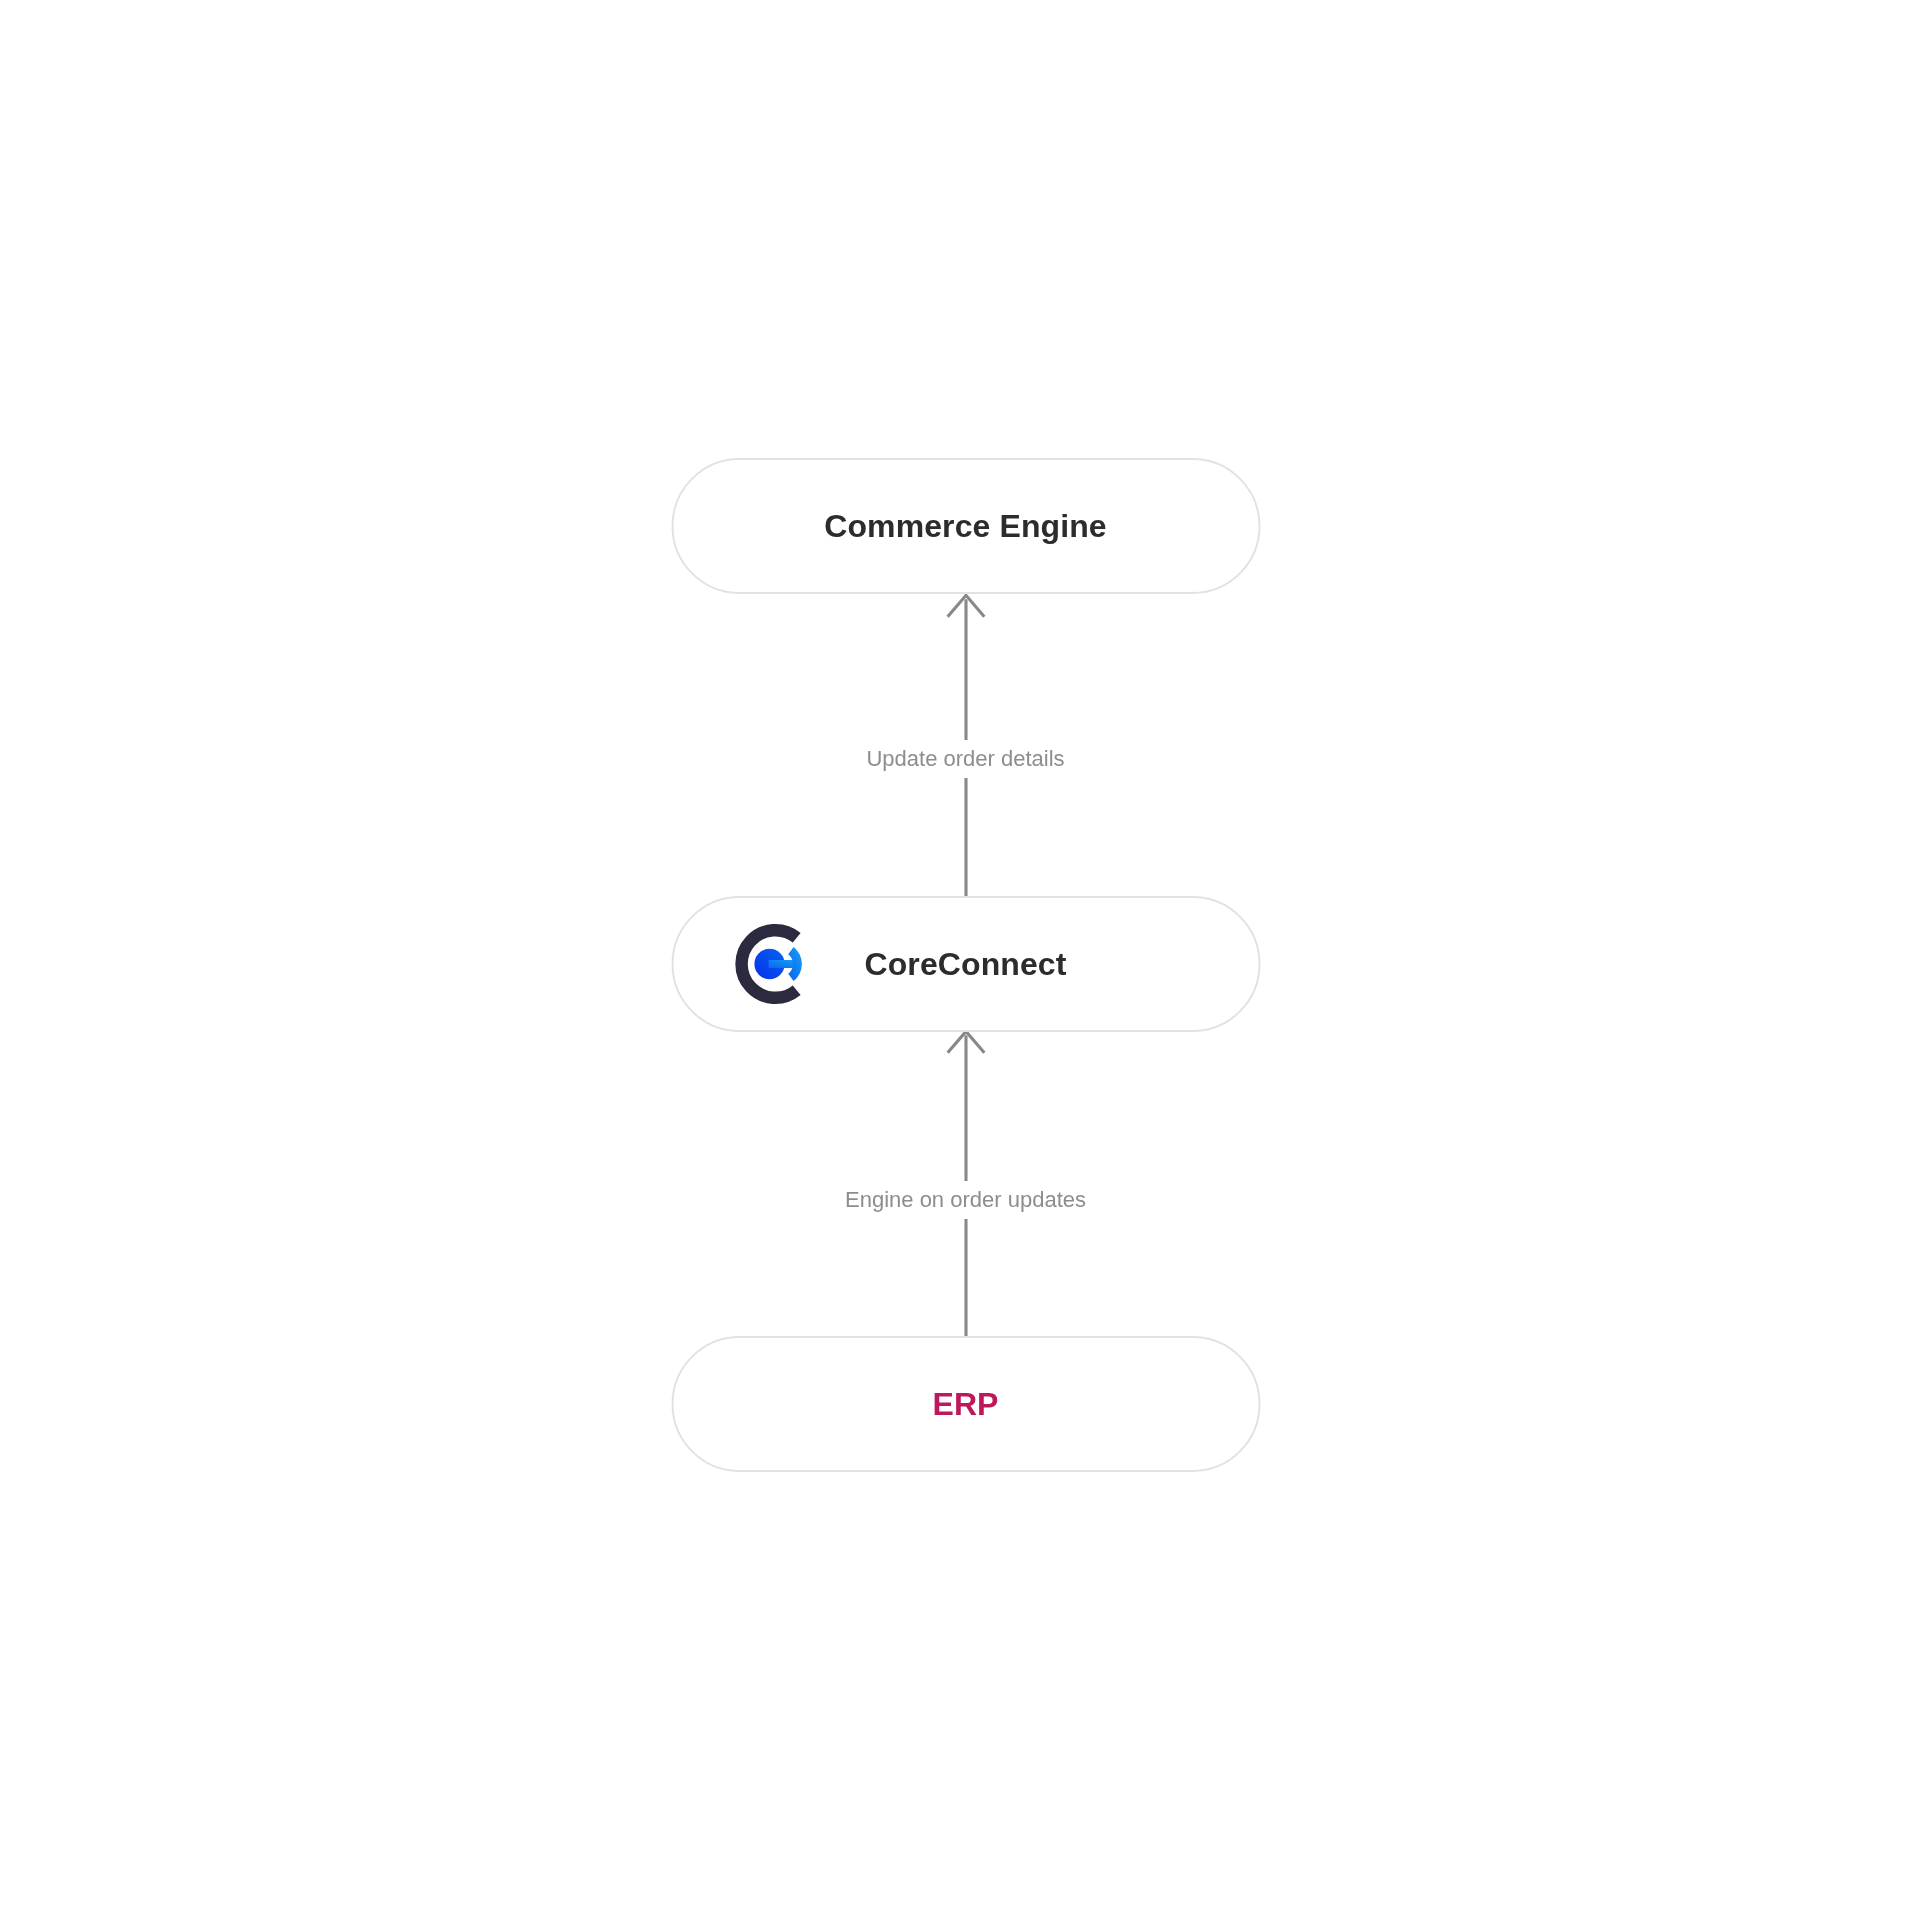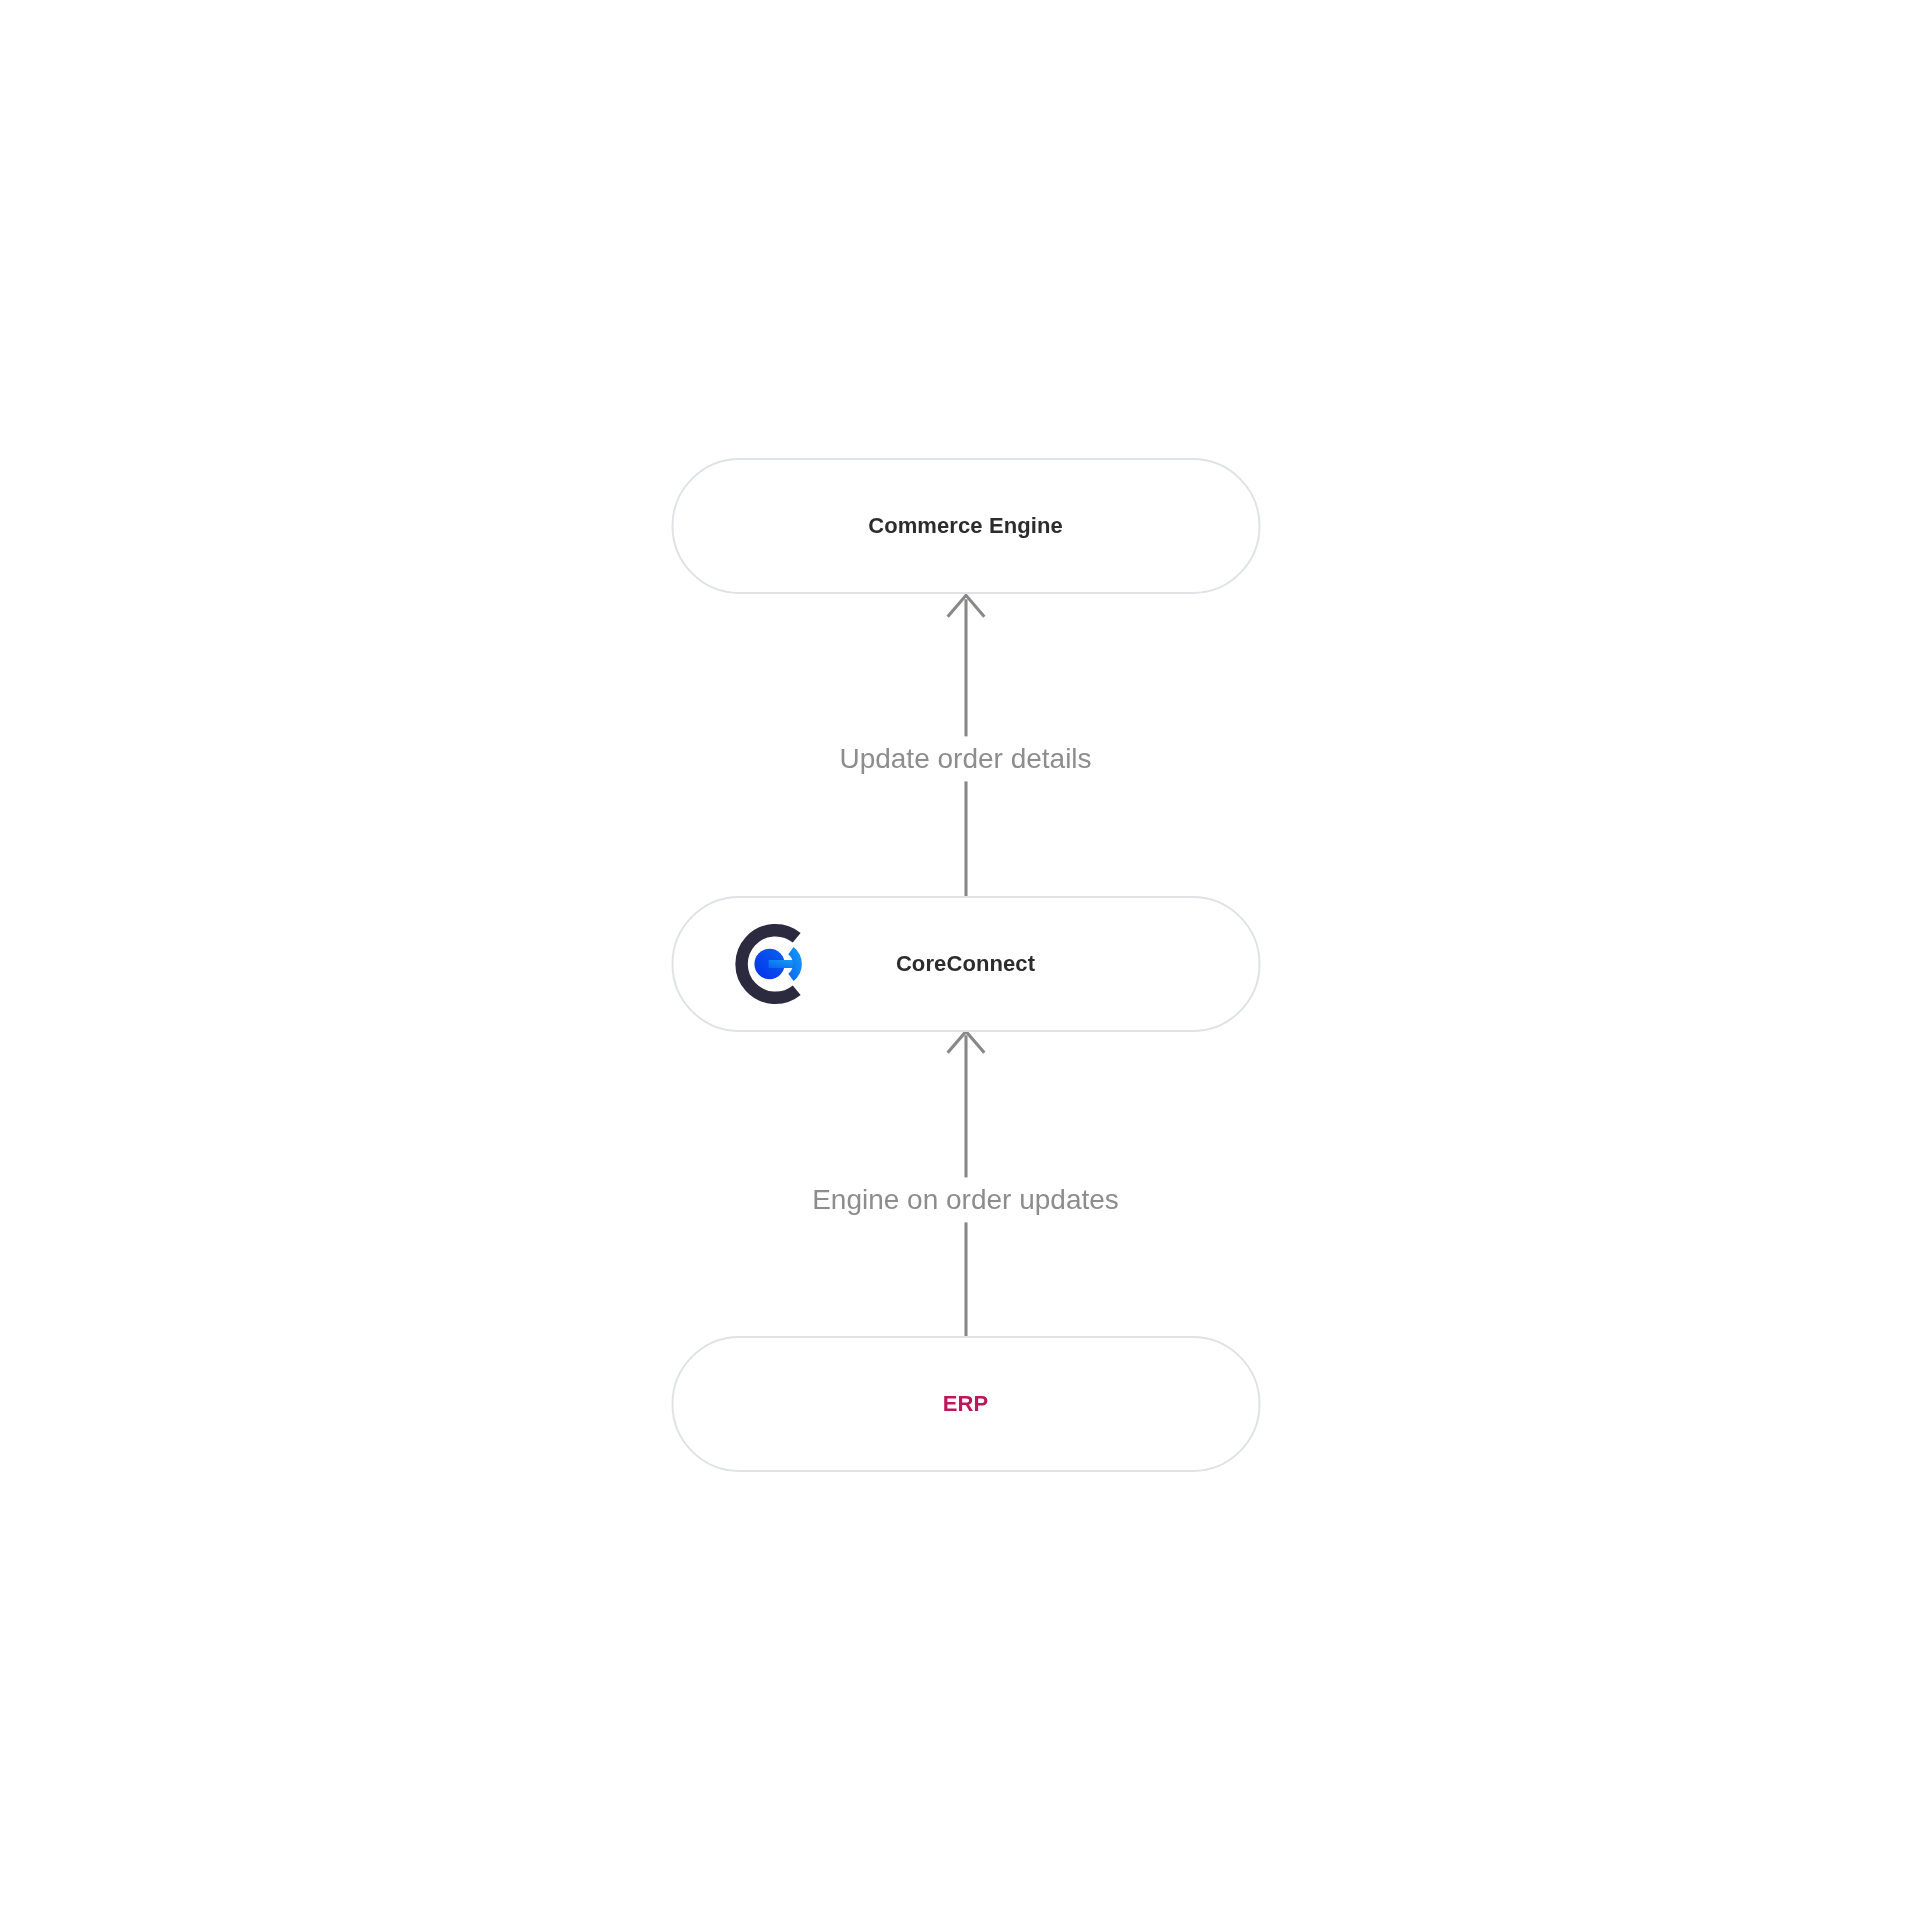--- a/index.html
+++ b/index.html
@@ -34,21 +34,21 @@
     background: #ffffff;
     display: flex;
     align-items: center;
     justify-content: center;
     z-index: 3;
   }
 
   .node-label {
     font-family: "Liberation Sans Narrow", "Liberation Sans", "DejaVu Sans", sans-serif;
     font-weight: 700;
-    font-size: 22px;
+    font-size: 32px;
     letter-spacing: 0.1px;
     color: #2c2c2c;
     white-space: nowrap;
   }
 
   .node-erp .node-label {
     color: #be185d;
   }
 
   
@@ -93,21 +93,21 @@
 
   
   .edge-label {
     position: absolute;
     left: 50%;
     transform: translate(-50%, -50%);
     background: #ffffff;
     padding: 5.8px 13.5px;
     font-family: "Liberation Sans", "DejaVu Sans", sans-serif;
     font-weight: 400;
-    font-size: 28px;
+    font-size: 22px;
     color: #8d8d8d;
     white-space: nowrap;
     z-index: 2;
     line-height: 1.2;
   }
 
   #edge-label-update-order-details { top: 759px; }
   #edge-label-notify-on-order-updates { top: 1200px; }
 </style>
 </head>

